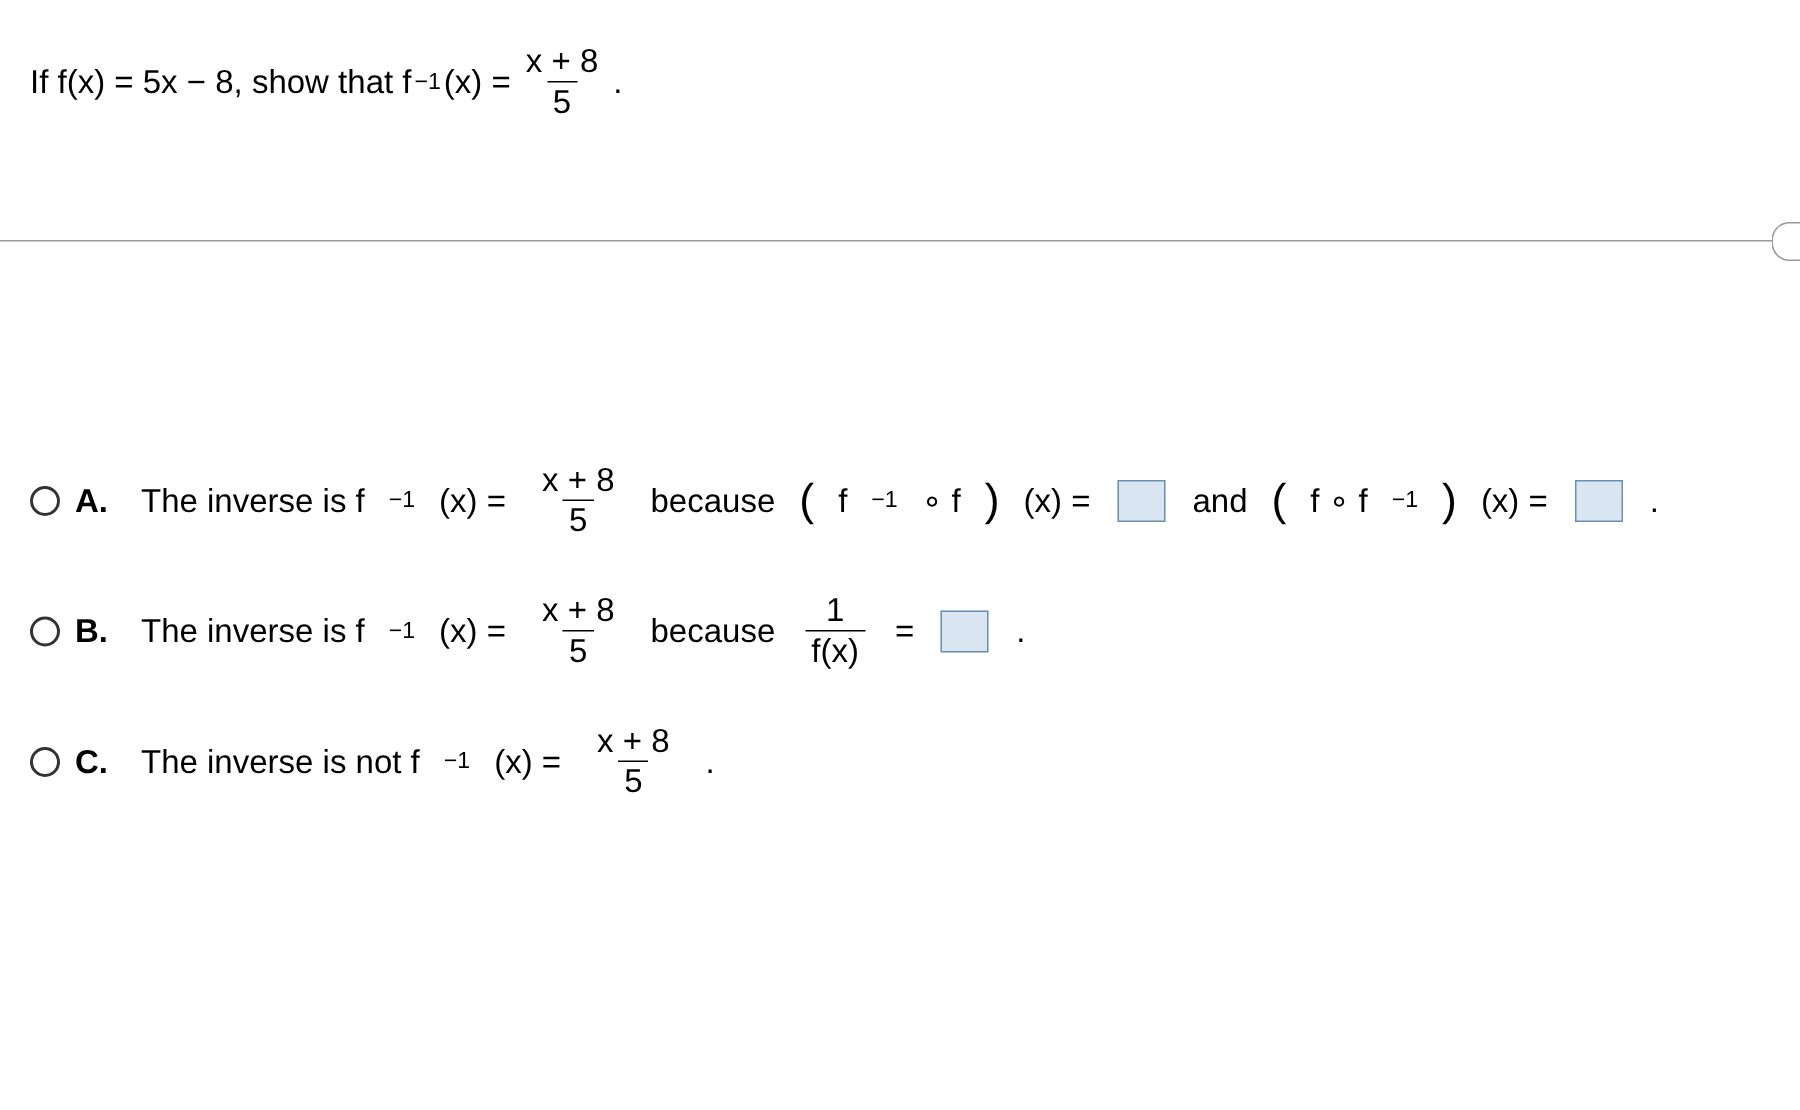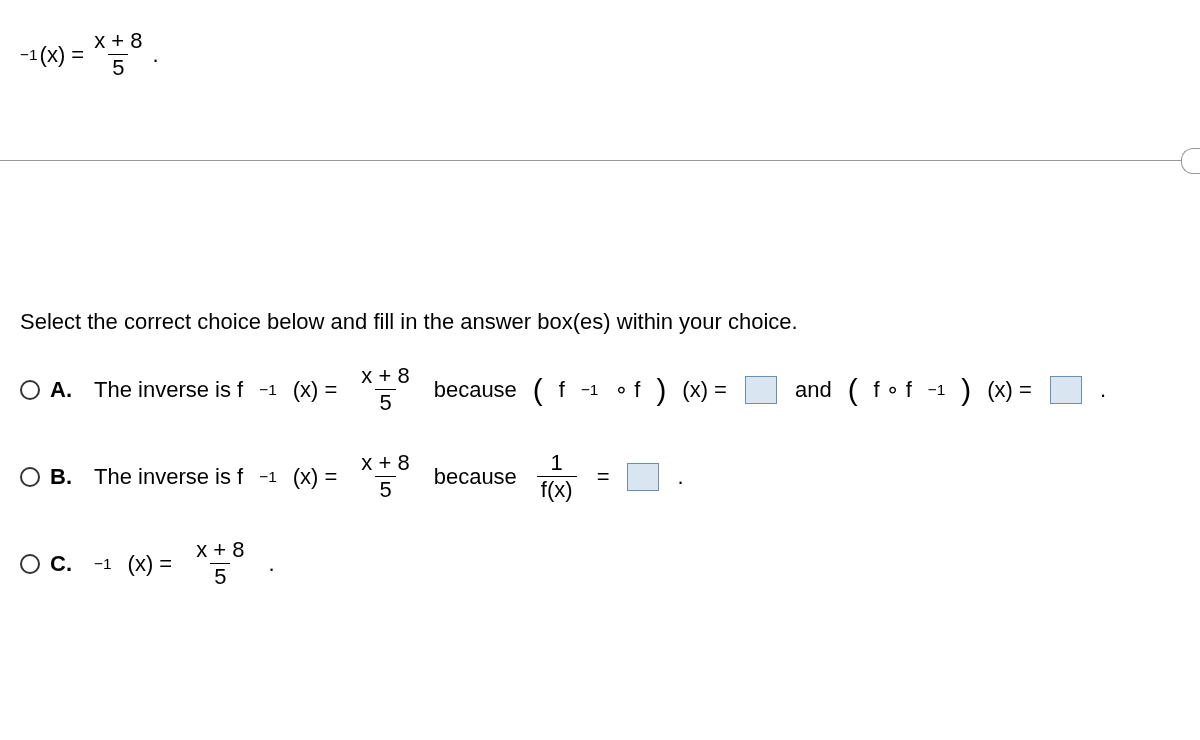--- a/index.html
+++ b/index.html
@@ -109,35 +109,35 @@
     font-size: 1.35em;
     line-height: 0;
     vertical-align: middle;
   }
 </style>
 </head>
 <body>
 
 <div class="question-area">
   <div class="prompt-line">
+    <span>If f(x) = 5x − 8, show that f</span>
     <sup> −1</sup>
     <span>(x) =</span>
     <span class="frac">
       <span class="num">x + 8</span>
       <span class="den">5</span>
     </span>
     <span>.</span>
   </div>
 </div>
 
 <hr class="divider">
 <div class="right-cap"></div>
 
 <div class="answer-area">
-  <div class="instruction">Select the correct choice below and fill in the answer box(es) within your choice.</div>
 
   <div class="choice">
     <span class="radio"></span>
     <span class="choice-label">A.</span>
     <span class="choice-body">
       <span>The inverse is f</span>
       <sup> −1</sup>
       <span>(x) =</span>
       <span class="frac">
         <span class="num">x + 8</span>
@@ -181,20 +181,21 @@
       <span> = </span>
       <span class="box"></span>
       <span>.</span>
     </span>
   </div>
 
   <div class="choice">
     <span class="radio"></span>
     <span class="choice-label">C.</span>
     <span class="choice-body">
+      <span>The inverse is not f</span>
       <sup> −1</sup>
       <span>(x) =</span>
       <span class="frac">
         <span class="num">x + 8</span>
         <span class="den">5</span>
       </span>
       <span>.</span>
     </span>
   </div>
 

